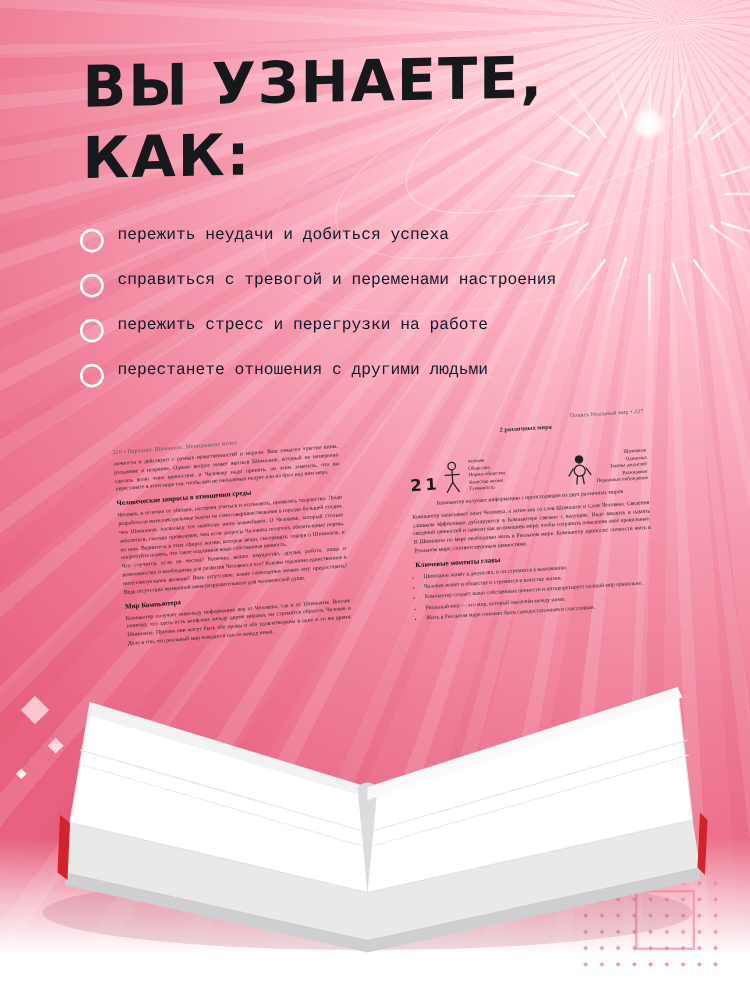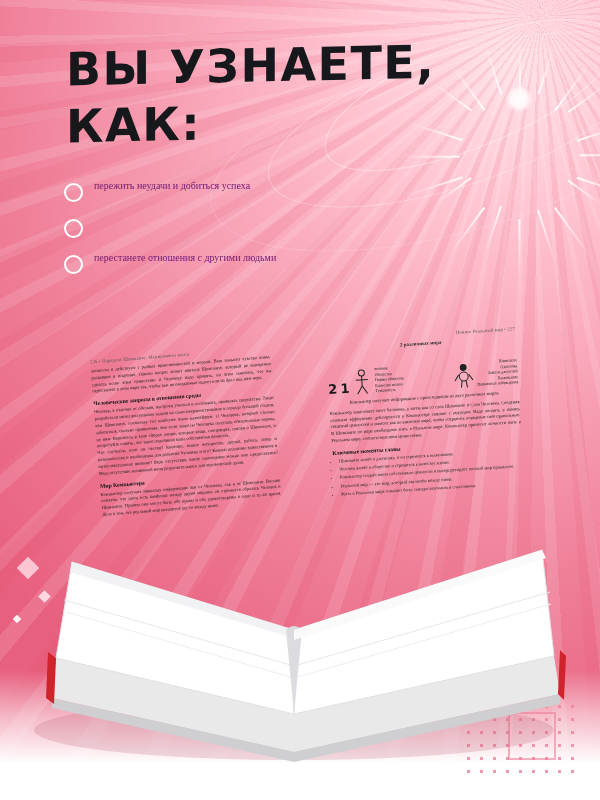--- a/index.html
+++ b/index.html
@@ -142,24 +142,24 @@
   .bullet .marker {
     flex: 0 0 auto;
     width: 15px;
     height: 15px;
     border-radius: 50%;
     border: 2px solid #ffffff;
     margin: 3px 11px 0 0;
     background: rgba(255,255,255,0.06);
   }
   .bullet .btext {
-    color: #701a75;
-    font-size: 10px;
+    color: #0f172a;
+    font-size: 13px;
     line-height: 1.25;
-    font-family: Liberation Serif, serif;
+    font-family: Liberation Mono, monospace;
   }
   
   .book {
     position: absolute;
     left: -6px;
     top: 300px;
     width: 612px;
     height: 470px;
   }
   .book svg { display: block; }
@@ -278,20 +278,25 @@
     <span class="l2">как:</span>
   </div>
 
   <div class="bullets">
     <div class="bullet">
       <span class="marker"></span>
       <span class="btext">пережить неудачи и добиться успеха</span>
     </div>
     <div class="bullet">
       <span class="marker"></span>
+      <span class="btext">справиться с тревогой и переменами настроения</span>
+    </div>
+    <div class="bullet">
+      <span class="marker"></span>
+      <span class="btext">пережить стресс и перегрузки на работе</span>
     </div>
     <div class="bullet">
       <span class="marker"></span>
       <span class="btext">перестанете отношения с другими людьми</span>
     </div>
   </div>
 
   <div class="diamond d1"></div>
   <div class="diamond d2"></div>
   <div class="diamond d3"></div>

